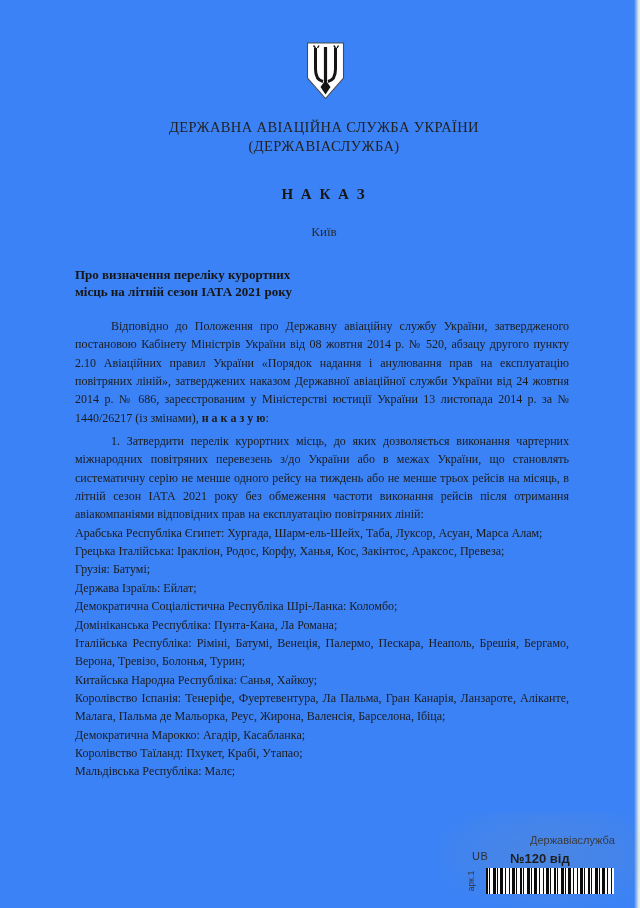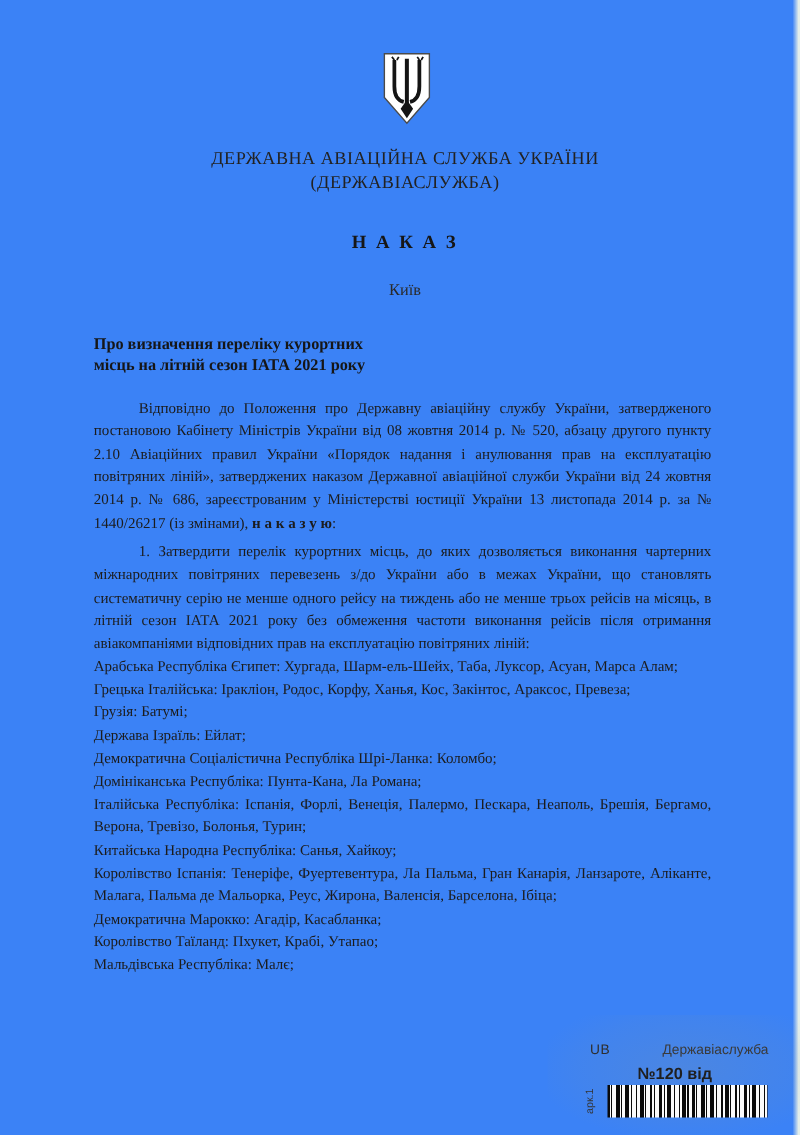--- a/index.html
+++ b/index.html
@@ -59,21 +59,21 @@
   .decree-word { font-weight:bold; }
   .resort-entry { margin:0; }
   
   .stamp-backdrop {
     position:absolute; left:438px; top:812px; width:202px; height:96px;
     background:radial-gradient(ellipse at 55% 45%,
       rgba(138,150,146,0.20) 0%, rgba(138,150,146,0.08) 55%, rgba(138,150,146,0) 78%);
   }
   .stamp { position:absolute; left:458px; top:830px; width:176px; height:72px; }
   .stamp-code {
-    position:absolute; left:14px; top:4px;
+    position:absolute; left:14px; top:20px;
     font-family:"Liberation Sans", sans-serif; font-size:11px;
     letter-spacing:0.5px; color:#2e2e2e;
   }
   .stamp-org {
     position:absolute; left:72px; top:4px;
     font-family:Liberation Sans, sans-serif; font-size:11px; color:#3a3a3a;
   }
   .stamp-number {
     position:absolute; left:52px; top:21px;
     font-family:"Liberation Sans", sans-serif; font-weight:bold;
@@ -130,21 +130,21 @@
   <div class="body-text">
     <p class="para-indent"><span>Відповідно до Положення про Державну авіаційну службу України, затвердженого постановою Кабінету Міністрів України від 08 жовтня 2014 р. № 520, абзацу другого пункту 2.10 Авіаційних правил України «Порядок надання і анулювання прав на експлуатацію повітряних ліній», затверджених наказом Державної авіаційної служби України від 24 жовтня 2014 р. № 686, зареєстрованим у Міністерстві юстиції України 13 листопада 2014 р. за № 1440/26217 (із змінами), </span><span class="decree-word">н а к а з у ю</span><span>:</span></p>
     <p class="para-indent item-1">1. Затвердити перелік курортних місць, до яких дозволяється виконання чартерних міжнародних повітряних перевезень з/до України або в межах України, що становлять систематичну серію не менше одного рейсу на тиждень або не менше трьох рейсів на місяць, в літній сезон ІАТА 2021 року без обмеження частоти виконання рейсів після отримання авіакомпаніями відповідних прав на експлуатацію повітряних ліній:</p>
     <div id="resort-list">
         <div class="resort-entry">Арабська Республіка Єгипет: Хургада, Шарм-ель-Шейх, Таба, Луксор, Асуан, Марса Алам;</div>
         <div class="resort-entry">Грецька Італійська: Іракліон, Родос, Корфу, Ханья, Кос, Закінтос, Араксос, Превеза;</div>
         <div class="resort-entry">Грузія: Батумі;</div>
         <div class="resort-entry">Держава Ізраїль: Ейлат;</div>
         <div class="resort-entry">Демократична Соціалістична Республіка Шрі-Ланка: Коломбо;</div>
         <div class="resort-entry">Домініканська Республіка: Пунта-Кана, Ла Романа;</div>
-        <div class="resort-entry">Італійська Республіка: Іспанія, Форлі, Венеція, Палермо, Пескара, Неаполь, Брешія, Бергамо, Верона, Тревізо, Болонья, Турин;</div>
+        <div class="resort-entry">Італійська Республіка: Ріміні, Батумі, Венеція, Палермо, Пескара, Неаполь, Брешія, Бергамо, Верона, Тревізо, Болонья, Турин;</div>
         <div class="resort-entry">Китайська Народна Республіка: Санья, Хайкоу;</div>
         <div class="resort-entry">Королівство Іспанія: Тенеріфе, Фуертевентура, Ла Пальма, Гран Канарія, Ланзароте, Аліканте, Малага, Пальма де Мальорка, Реус, Жирона, Валенсія, Барселона, Ібіца;</div>
         <div class="resort-entry">Демократична Марокко: Агадір, Касабланка;</div>
         <div class="resort-entry">Королівство Таїланд: Пхукет, Крабі, Утапао;</div>
         <div class="resort-entry">Мальдівська Республіка: Малє;</div>
       </div>
   </div>
 
   <div class="stamp-backdrop"></div>
   <div class="stamp">

